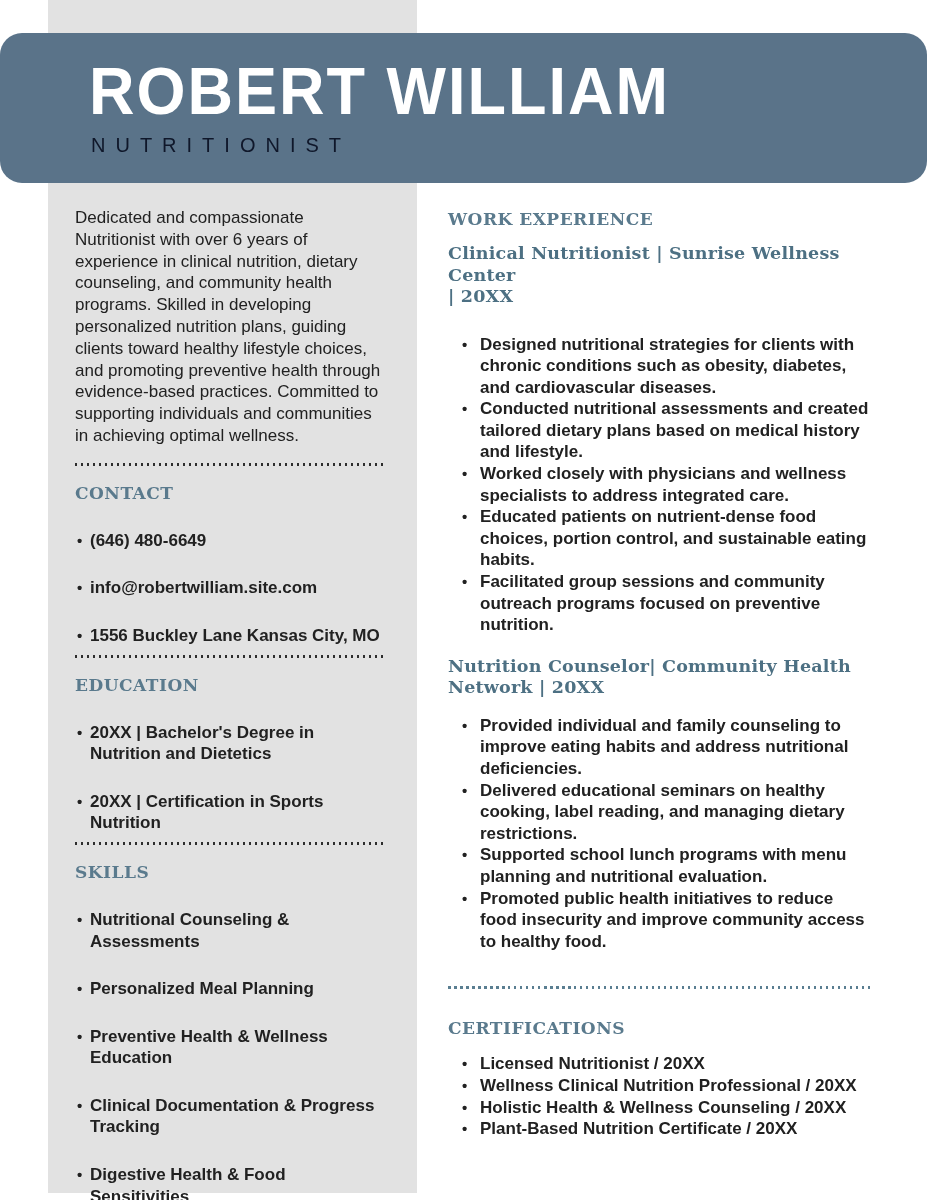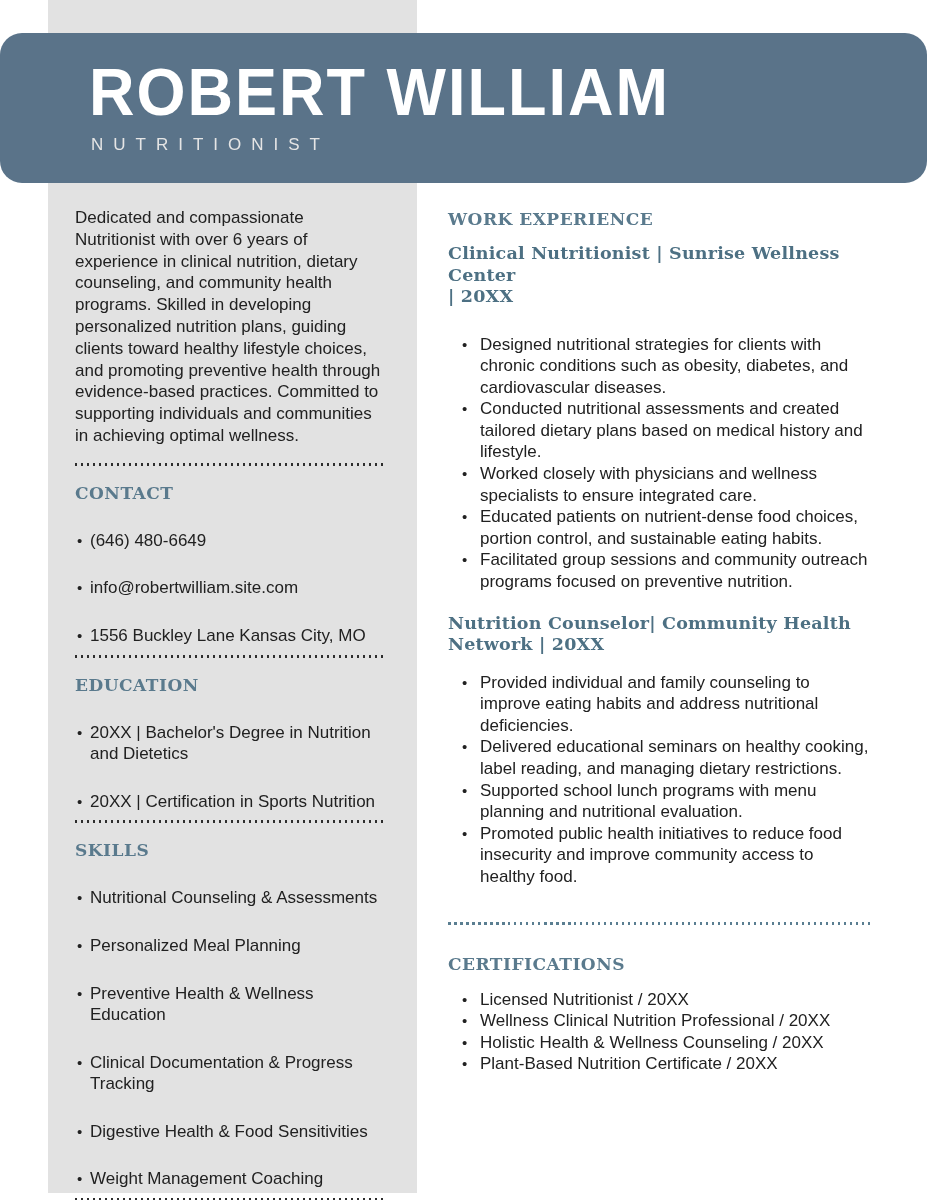--- a/index.html
+++ b/index.html
@@ -16,21 +16,21 @@
     background:#5a7389;z-index:2;
     display:flex;flex-direction:column;justify-content:center;
     padding-left:89px;box-sizing:border-box;border-radius:22px;
   }
   .person-name{
     color:#ffffff;font-size:63px;font-weight:bold;letter-spacing:2px;
     line-height:1.0;margin:0;transform:scaleY(1.06);transform-origin:left center;
     font-family:"Liberation Sans",sans-serif;white-space:nowrap;
   }
   .person-role{
-    color:#e5e5e5;font-size:17px;font-weight:400;letter-spacing:10px;
+    color:#0f172a;font-size:20px;font-weight:400;letter-spacing:10px;
     margin:11px 0 0 2px;white-space:nowrap;
   }
   .left-col{
     position:absolute;left:75px;top:183px;width:310px;z-index:3;
     padding-top:24px;
   }
   .right-col{
     position:absolute;left:448px;top:183px;width:424px;z-index:3;
     padding-top:25px;
   }
@@ -51,21 +51,21 @@
     margin:16px 0 12px 0;
   }
   .right-col h2.sec{margin:0 0 13px 0;}
   .right-col h2.sec.certs{margin-top:28px;margin-bottom:14px;}
   ul{list-style:none;margin:0;padding:0;}
   .left-col ul{padding-left:15px;}
   .right-col ul{padding-left:32px;margin-top:26px;}
   .right-col ul.tight{margin-top:16px;}
   .right-col ul.certs-list{margin-top:0;}
   li{
-    position:relative;font-size:17px;line-height:21.6px;color:#212121;
+    position:relative;font-size:17px;line-height:21.6px;color:#212121;font-weight:bold;
   }
   .left-col li{margin-bottom:3px;margin-top:26px;}
   .left-col ul.snug li{margin-bottom:0;}
   li::before{
     content:"\2022";position:absolute;left:-13px;top:0;
     font-size:15px;color:#212121;
   }
   .right-col li::before{left:-18px;}
   .job-title{
     font-family:"DejaVu Serif",serif;font-weight:bold;color:#4d7083;
@@ -122,21 +122,21 @@
 </div>
 
 <div class="right-col">
   <h2 class="sec">WORK EXPERIENCE</h2>
 
   <div class="job-title first">Clinical Nutritionist | Sunrise Wellness Center
 | 20XX</div>
   <ul>
     <li>Designed nutritional strategies for clients with chronic conditions such as obesity, diabetes, and cardiovascular diseases.</li>
     <li>Conducted nutritional assessments and created tailored dietary plans based on medical history and lifestyle.</li>
-    <li>Worked closely with physicians and wellness specialists to ensure integrated care.</li>
+    <li>Worked closely with physicians and wellness specialists to address integrated care.</li>
     <li>Educated patients on nutrient-dense food choices, portion control, and sustainable eating habits.</li>
     <li>Facilitated group sessions and community outreach programs focused on preventive nutrition.</li>
   </ul>
 
   <div class="job-title">Nutrition Counselor| Community Health
 Network | 20XX</div>
   <ul class="tight">
     <li>Provided individual and family counseling to improve eating habits and address nutritional deficiencies.</li>
     <li>Delivered educational seminars on healthy cooking, label reading, and managing dietary restrictions.</li>
     <li>Supported school lunch programs with menu planning and nutritional evaluation.</li>

